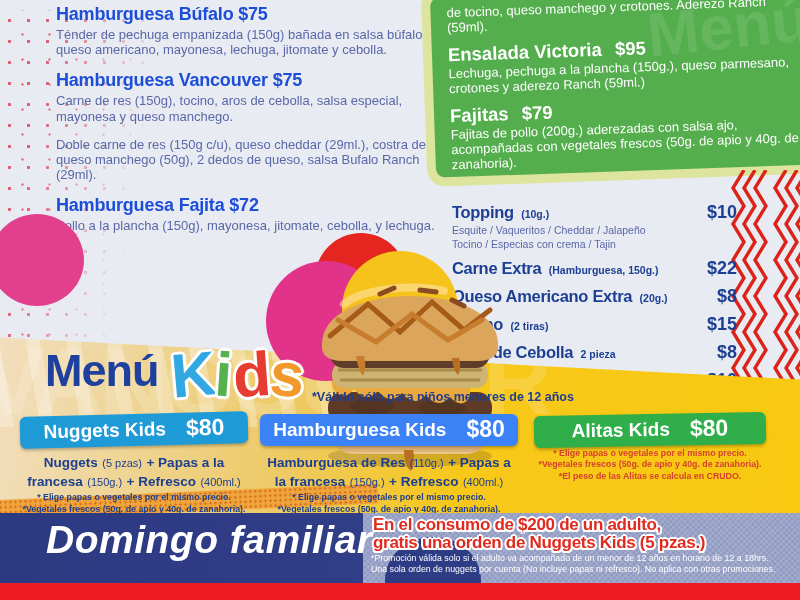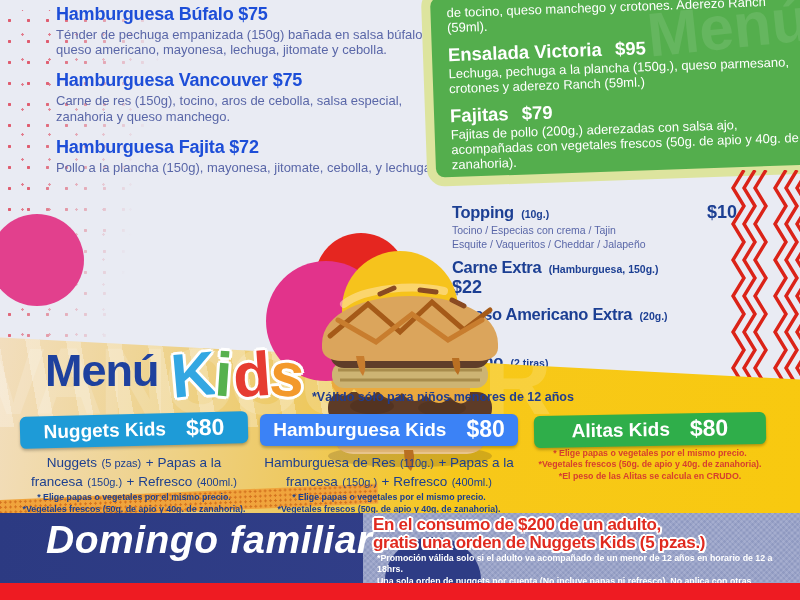--- a/index.html
+++ b/index.html
@@ -33,21 +33,21 @@
 
   
   .extras-title{position:absolute;left:448px;top:173px;font-size:31px;font-weight:bold;
        font-style:italic;color:#e3231d;letter-spacing:-1.2px;white-space:nowrap;}
   .extras{position:absolute;left:452px;top:202px;width:285px;color:#1c3f93;}
   .xrow{display:flex;justify-content:space-between;align-items:baseline;}
   .xname{font-weight:bold;font-size:16.5px;letter-spacing:-.3px;}
   .xqty{font-size:10.5px;font-weight:bold;margin-left:3px;}
   .xprice{font-weight:bold;font-size:18px;}
   .xsub{font-size:10.5px;color:#5a67a8;line-height:1.22;margin-top:1px;}
-  .mt{margin-top:7px;flex-direction:column;}
+  .mt{margin-top:7px;}
 
   
   .zigzag{position:absolute;left:731px;top:170px;}
 
   
   .circle{position:absolute;border-radius:50%;}
   .c-pink-edge{left:-10px;top:214px;width:94px;height:92px;background:#e2408d;}
   .c-red{left:315px;top:233px;width:92px;height:92px;background:#e52620;}
   .c-magenta{left:266px;top:261px;width:120px;height:120px;background:#e2338b;}
   .c-yellow{left:342px;top:251px;width:116px;height:116px;background:#f6c31c;}
@@ -85,63 +85,64 @@
   .kcol2{left:260px;top:414px;width:258px;}
   .kcol3{left:534px;top:414px;width:232px;}
   .khead{display:flex;justify-content:center;align-items:center;gap:20px;border-radius:6px;
     color:#fff;padding:2px 8px 3px;box-shadow:0 2px 3px rgba(0,0,0,.25);}
   .khead-blue{background:#1e9bd7;transform:rotate(-1.5deg);}
   .khead-red{background:#3b82f6;gap:20px;}
   .khead-green{background:#2fae4a;transform:rotate(-1deg);}
   .hl{font-size:19px;font-weight:bold;}
   .hp{font-size:23px;font-weight:bold;}
   .kbody{margin-top:6px;line-height:1.2;}
-  .kb{font-size:13.5px;font-weight:normal;}
+  .kb{font-size:13.5px;font-weight:bold;}
   .ks{font-size:11px;}
   .kfn{font-size:8.8px;font-weight:bold;line-height:1.3;margin-top:2px;}
   .kfn-red{color:#d6402e;}
 
   
   .navy-band{position:absolute;left:0;top:513px;width:800px;height:70px;
     background:linear-gradient(95deg,#2c3a82,#36428e);}
   .domingo{position:absolute;left:46px;top:518px;font-size:39px;font-weight:bold;color:#fff;
     letter-spacing:.5px;white-space:nowrap;font-style:italic;}
   .promo-panel{position:absolute;left:363px;top:513px;width:437px;height:90px;overflow:hidden;
     background-color:#9ba4c9;
     background-image:repeating-linear-gradient(45deg,rgba(255,255,255,.10) 0 2px,transparent 2px 4px),
                      repeating-linear-gradient(-45deg,rgba(40,60,120,.10) 0 2px,transparent 2px 4px);}
   .promo-circle{position:absolute;left:22px;top:24px;width:96px;height:86px;border-radius:50%;
     background:#2e3c85;}
   .promo-text{position:absolute;left:10px;top:3px;font-size:17px;font-weight:bold;color:#e02a1f;
     line-height:1.05;letter-spacing:-.3px;white-space:nowrap;
     text-shadow:2px 0 #fff,-2px 0 #fff,0 2px #fff,0 -2px #fff,
                 1.5px 1.5px #fff,-1.5px -1.5px #fff,1.5px -1.5px #fff,-1.5px 1.5px #fff;}
-  .promo-fine{position:absolute;left:14px;top:40px;width:422px;font-size:8.8px;font-weight:bold;
+  .promo-fine{position:absolute;left:8px;top:40px;width:422px;font-size:8.8px;font-weight:normal;
     color:#fff;line-height:1.3;}
   .red-bar{position:absolute;left:0;top:583px;width:800px;height:17px;background:#ee1b22;}
 </style>
 </head>
 <body>
 
 <div class="page">
 
   <div class="dots"></div>
 
   <div class="burger-list">
     <div class="bitem">
       <div class="btitle"><span>Hamburguesa Búfalo</span>
         <span>$75</span></div>
       <div class="bdesc">Ténder de pechuga empanizada (150g) bañada en salsa búfalo, queso americano, mayonesa, lechuga, jitomate y cebolla.</div>
     </div>
     <div class="bitem">
       <div class="btitle"><span>Hamburguesa Vancouver</span>
         <span>$75</span></div>
-      <div class="bdesc">Carne de res (150g), tocino, aros de cebolla, salsa especial, zanahoria y queso manchego.</div>
+      <div class="bdesc">Carne de res (150g), tocino, aros de cebolla, salsa especial, mayonesa y queso manchego.</div>
     </div>
     <div class="bitem">
+      <div class="bdesc">Doble carne de res (150g c/u), queso cheddar (29ml.), costra de queso manchego (50g), 2 dedos de queso, salsa Bufalo Ranch (29ml).</div>
     </div>
     <div class="bitem">
       <div class="btitle"><span>Hamburguesa Fajita</span>
         <span>$72</span></div>
       <div class="bdesc">Pollo a la plancha (150g), mayonesa, jitomate, cebolla, y lechuga.</div>
     </div>
   </div>
 
   <div class="greenbox">
     <div class="gwm">Menú</div>
@@ -168,22 +169,22 @@
       <polyline points="77,0 66,18 77,36 66,54 77,72 66,90 77,108 66,126 77,144 66,162 77,180 66,198 77,216"></polyline>
     </g>
   </svg>
 
   <div class="extras">
     <div class="xrow">
       <div><span class="xname">Topping</span>
         <span class="xqty">(10g.)</span></div>
       <span class="xprice">$10</span>
     </div>
+    <div class="xsub">Esquite / Vaqueritos / Cheddar / Jalapeño</div>
     <div class="xsub">Tocino / Especias con crema / Tajin</div>
-    <div class="xsub">Esquite / Vaqueritos / Cheddar / Jalapeño</div>
 
     <div class="xrow mt">
       <div><span class="xname">Carne Extra</span>
         <span class="xqty">(Hamburguesa, 150g.)</span></div>
       <span class="xprice">$22</span>
     </div>
     <div class="xrow mt">
       <div><span class="xname">Queso Americano Extra</span>
         <span class="xqty">(20g.)</span></div>
       <span class="xprice">$8</span>

